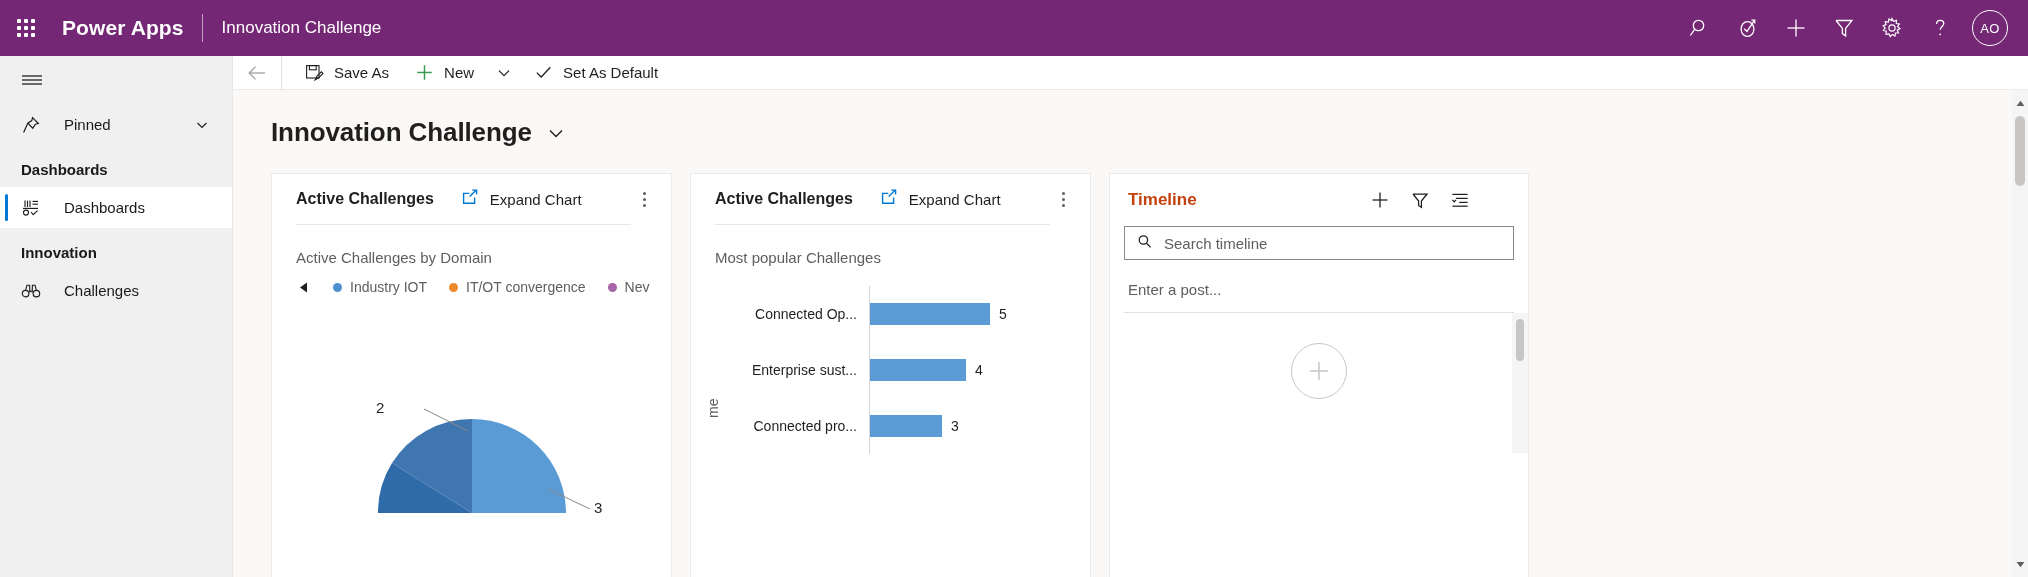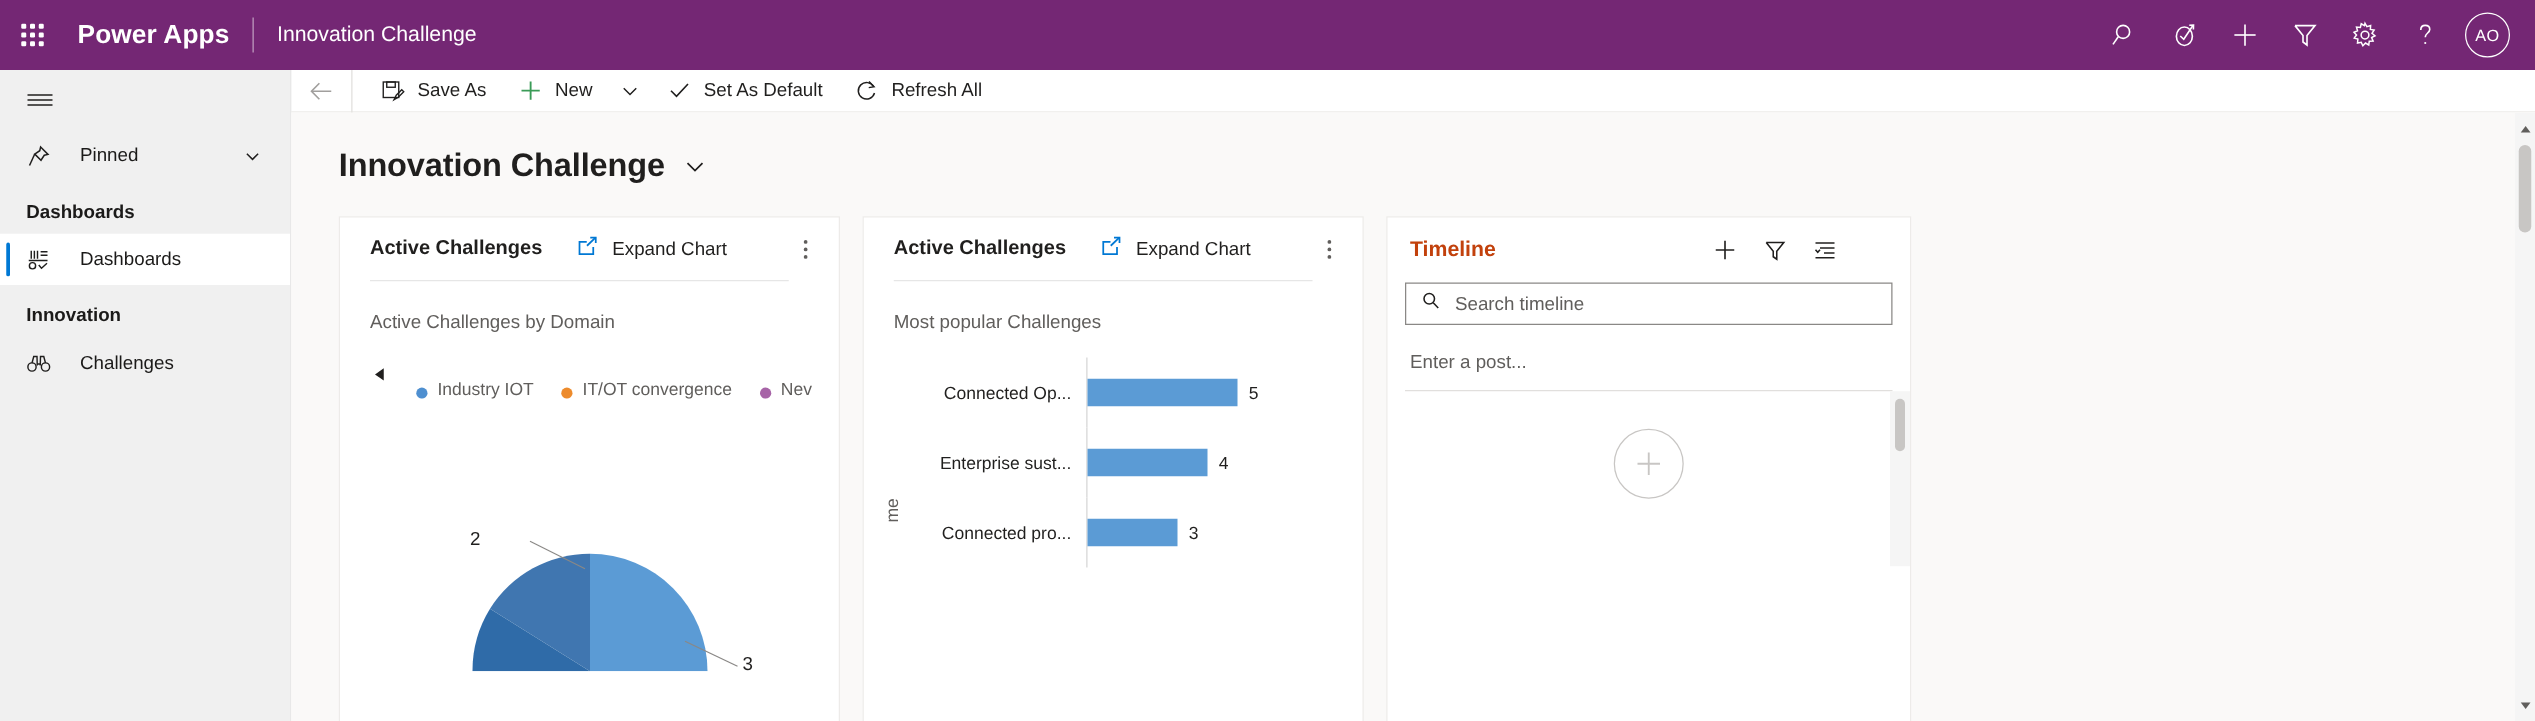--- a/index.html
+++ b/index.html
@@ -283,24 +283,23 @@
     overflow: hidden;
     white-space: nowrap;
   }
   .legend-arrow {
     cursor: pointer;
     display: flex; align-items: center;
     flex-shrink: 0;
   }
   .legend-item {
     display: flex;
-    align-items: flex-end;
+    align-items: center;
     margin-left: 22px;
     flex-shrink: 0;
-    margin-top: 24px;
   }
   .legend-dot {
     width: 9px; height: 9px;
     border-radius: 50%;
     margin-right: 8px;
     flex-shrink: 0;
   }
   .legend-label {
     font-size: 14px;
     color: #605e5c;
@@ -639,29 +638,20 @@
 
       <div class="cmd-btn">
         <span class="cmd-ico">
           <svg width="19" height="19" viewBox="0 0 19 19" fill="none" stroke="#201f1e" stroke-width="1.3">
             <polyline points="2.8,9.6 7.2,14 16.4,4.2"></polyline>
           </svg>
         </span>
         <span>Set As Default</span>
       </div>
 
-      <div class="cmd-btn">
-        <span class="cmd-ico">
-          <svg width="19" height="19" viewBox="0 0 19 19" fill="none" stroke="#201f1e" stroke-width="1.2">
-            <path d="M15 6.4 A6.6 6.6 0 1 0 15.6 11.4"></path>
-            <polyline points="11.2,2.2 15.2,6.4 11,7.1"></polyline>
-          </svg>
-        </span>
-        <span>Refresh All</span>
-      </div>
     </div>
 
     <div class="content-area">
       <div class="page-title-row">
         <div class="page-title">Innovation Challenge</div>
         <div class="title-chev">
           <svg width="20" height="20" viewBox="0 0 20 20" fill="none" stroke="#201f1e" stroke-width="1.4">
             <polyline points="4,7.5 10,13.5 16,7.5"></polyline>
           </svg>
         </div>

